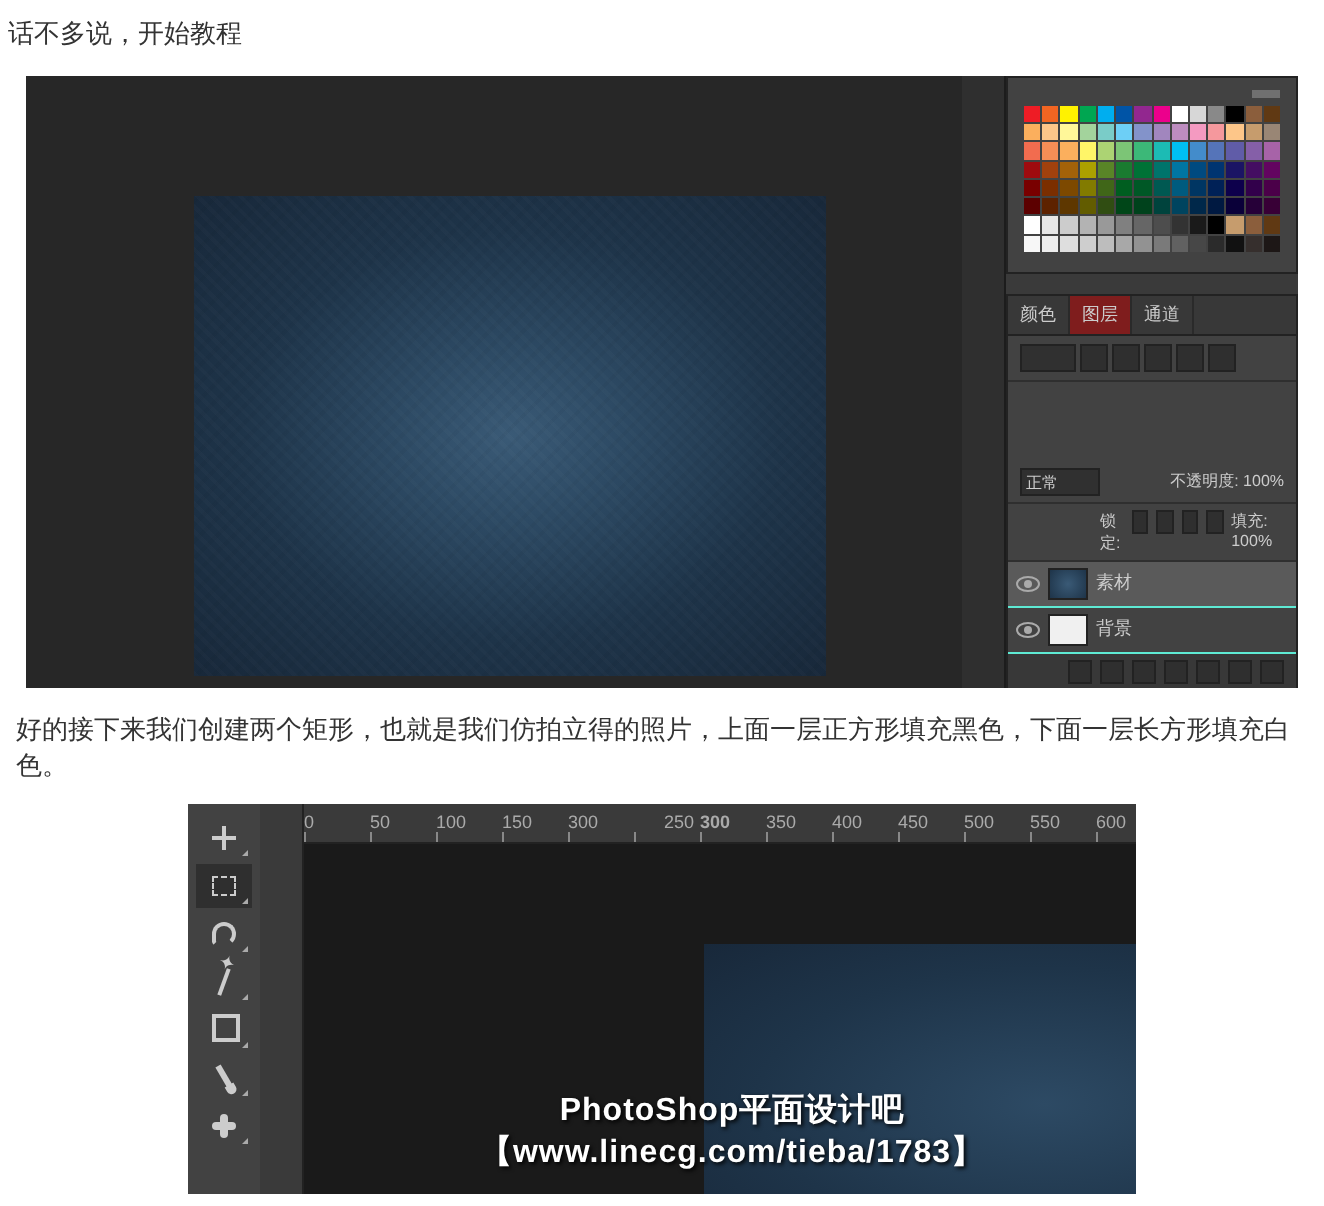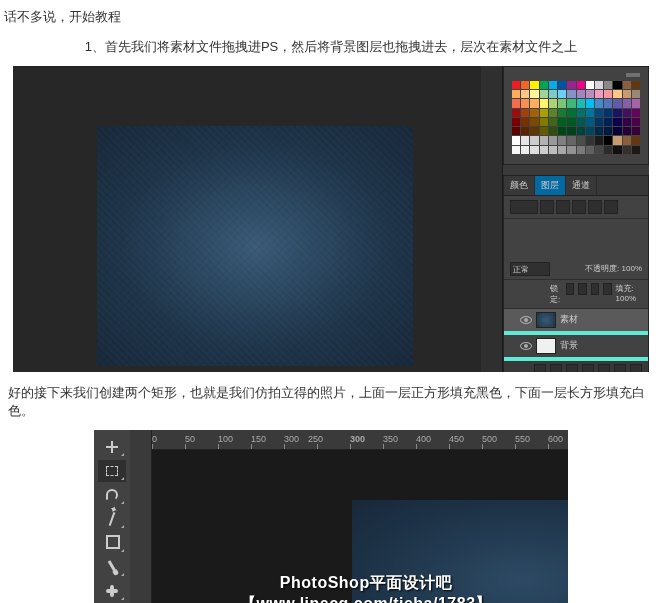--- a/index.html
+++ b/index.html
@@ -15,29 +15,29 @@
     .panel-col { position: absolute; right: 0; top: 0; width: 146px; height: 306px; background: #3a3a3a; }
     .panel-strip { position: absolute; left: -22px; top: 0; width: 22px; height: 306px; background: #2f2f2f; border-right: 1px solid #1c1c1c; }
     .swatches-panel { background: #424242; border: 1px solid #222; padding: 6px 8px 10px 8px; }
     .swatches-header { display: flex; justify-content: flex-end; gap: 6px; margin-bottom: 4px; }
     .sw-header-icon { width: 14px; height: 4px; background: #707070; }
     .swatches-grid { display: grid; grid-template-columns: repeat(14, 1fr); gap: 1px; width: 100%; }
     .sw { width: 100%; padding-bottom: 100%; }
     .layers-panel { margin-top: 10px; background: #424242; border: 1px solid #222; font-size: 9px; color: #ccc; }
     .lp-tabs { display: flex; background: #383838; border-bottom: 1px solid #222; }
     .lp-tab { padding: 3px 6px; border-right: 1px solid #2a2a2a; }
-    .lp-tab.active { background: #0369a1; }
+    .lp-tab.active { background: #7f1d1d; }
     .lp-controls { display: flex; align-items: center; gap: 2px; padding: 4px 6px; border-bottom: 1px solid #2f2f2f; }
     .lp-kind { width: 28px; height: 14px; background: #303030; border: 1px solid #222; }
     .lp-ctrl-icon { width: 14px; height: 14px; background: #2f2f2f; border: 1px solid #222; }
     .lp-row2 { display: flex; justify-content: space-between; align-items: center; padding: 3px 6px; border-bottom: 1px solid #2f2f2f; margin-top: 40px; }
     .lp-select { width: 40px; height: 14px; background: #303030; border: 1px solid #222; }
     .lp-lockrow { display: flex; gap: 4px; padding: 3px 6px; border-bottom: 1px solid #2f2f2f; }
     .lp-lock-icon { width: 12px; height: 12px; background: #2f2f2f; border: 1px solid #222; }
-    .layer-item { display: flex; align-items: center; gap: 4px; padding: 3px 16px; border-bottom: 4px solid #5eead4; }
+    .layer-item { display: flex; align-items: center; gap: 4px; padding: 3px 4px; border-bottom: 1px solid #5eead4; }
     .layer-item.selected { background: #5a5a5a; }
     .eye-icon { width: 12px; height: 8px; border: 1px solid #aaa; border-radius: 50%; position: relative; }
     .eye-icon::after { content: ""; position: absolute; left: 3px; top: 1px; width: 4px; height: 4px; background: #aaa; border-radius: 50%; }
     .layer-thumb { width: 20px; height: 16px; border: 1px solid #222; }
     .layer-thumb.blue { background: radial-gradient(circle, #3a5a76, #1e3449); }
     .layer-thumb.white { background: #f0f0f0; }
     .layer-name { flex: 1; }
     .lp-footer { display: flex; justify-content: flex-end; gap: 4px; padding: 3px 6px; background: #383838; }
     .lp-f-icon { width: 12px; height: 12px; background: #2f2f2f; border: 1px solid #222; }
     .ps-screenshot-2 { position: relative; width: 474px; height: 195px; margin: 0 auto; background: #272727; overflow: hidden; }
@@ -69,21 +69,20 @@
     .ruler-v { position: absolute; left: 0; top: 0; width: 22px; bottom: 0; background: #3a3a3a; border-right: 1px solid #222; }
     .canvas2-bg { position: absolute; left: 22px; top: 20px; right: 0; bottom: 0; background: #1a1a1a; }
     .canvas2-blue { position: absolute; left: 200px; top: 50px; width: 340px; height: 160px; background: #1e3449; background: radial-gradient(ellipse at center, #2d4a64 0%, #1e3449 60%, #18283a 100%); }
     .watermark { position: absolute; bottom: 10px; left: 80px; right: 10px; text-align: center; font-size: 16px; font-weight: bold; color: #fff; text-shadow: 1px 1px 2px #000; font-family: Arial, sans-serif; letter-spacing: 0.5px; }
   </style>
 </head>
 <body>
 
 <div class="article">
   <p class="intro-line">话不多说，开始教程</p>
-  <p class="step-line">1、首先我们将素材文件拖拽进PS，然后将背景图层也拖拽进去，层次在素材文件之上</p>
 
   <div class="ps-screenshot-1">
     <div class="canvas-wrap">
       <div class="canvas-blue"></div>
     </div>
     <div class="panel-col">
       <div class="panel-strip"></div>
       <div class="swatches-panel">
         <div class="swatches-header">
           <span class="sw-header-icon"></span>
@@ -292,21 +291,21 @@
           <span class="ruler-mark" style="left: 0px;">0</span>
           <span class="ruler-tick" style="left: 0px;"></span>
           <span class="ruler-mark" style="left: 33px;">50</span>
           <span class="ruler-tick" style="left: 33px;"></span>
           <span class="ruler-mark" style="left: 66px;">100</span>
           <span class="ruler-tick" style="left: 66px;"></span>
           <span class="ruler-mark" style="left: 99px;">150</span>
           <span class="ruler-tick" style="left: 99px;"></span>
           <span class="ruler-mark" style="left: 132px;">300</span>
           <span class="ruler-tick" style="left: 132px;"></span>
-          <span class="ruler-mark" style="left: 156px;">250</span>
+          <span class="ruler-mark" style="left: 180px;">250</span>
           <span class="ruler-tick" style="left: 165px;"></span>
           <span class="ruler-mark" style="left: 198px; font-weight: bold;">300</span>
           <span class="ruler-tick" style="left: 198px;"></span>
           <span class="ruler-mark" style="left: 231px;">350</span>
           <span class="ruler-tick" style="left: 231px;"></span>
           <span class="ruler-mark" style="left: 264px;">400</span>
           <span class="ruler-tick" style="left: 264px;"></span>
           <span class="ruler-mark" style="left: 297px;">450</span>
           <span class="ruler-tick" style="left: 297px;"></span>
           <span class="ruler-mark" style="left: 330px;">500</span>

